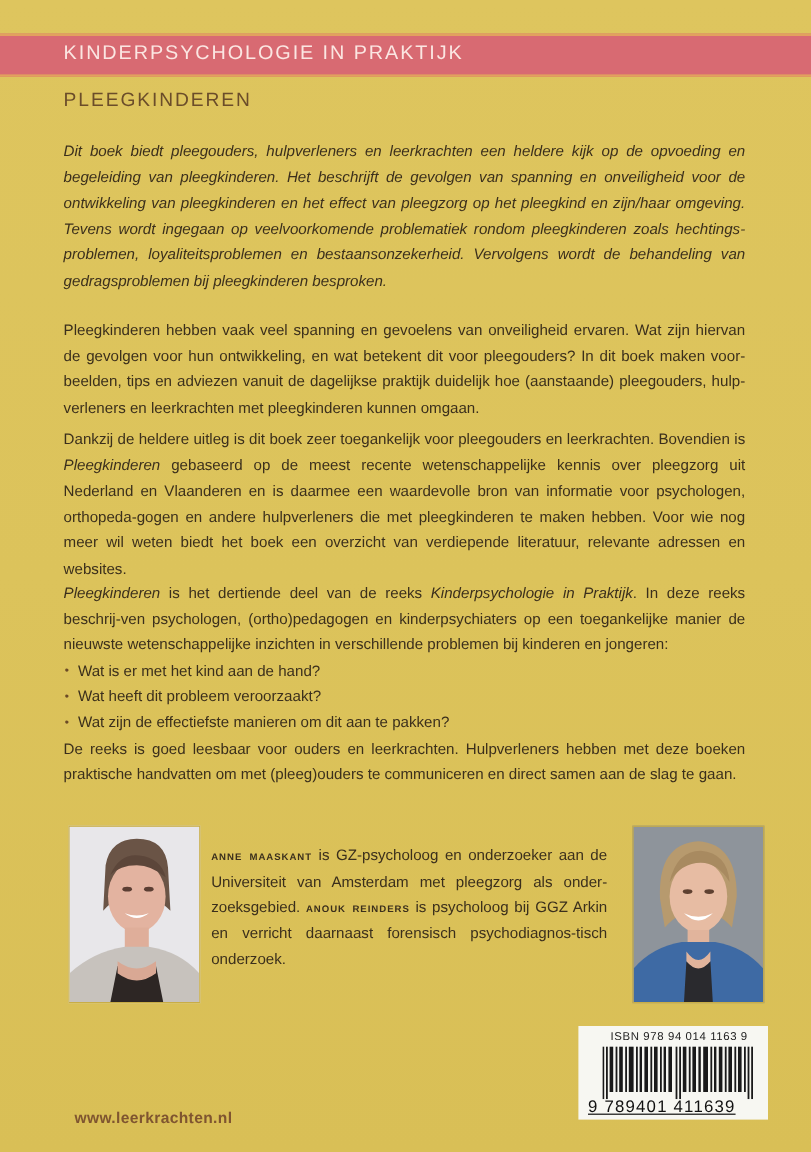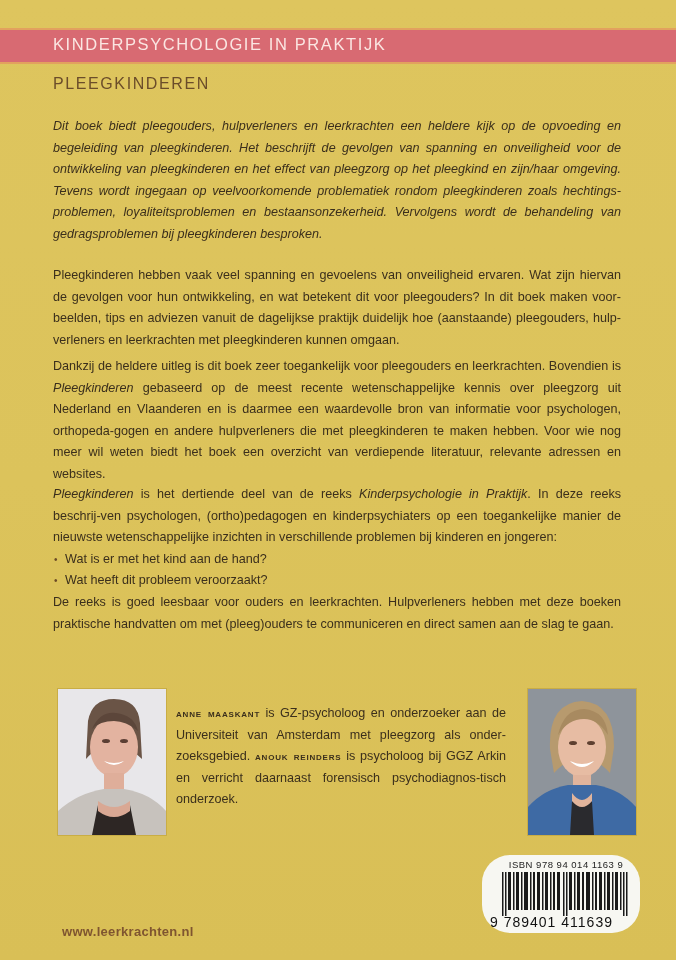--- a/index.html
+++ b/index.html
@@ -56,30 +56,31 @@
   .authors {
     position: absolute; left: 176px; top: 703px; width: 330px;
     font-size: 12.6px; line-height: 21.6px; color: #3b2f1c; text-align: justify;
   }
   .authors .name {
     font-variant: small-caps; text-transform: lowercase; font-weight: bold;
     letter-spacing: 0.8px; font-size: 12px;
   }
   .barcode {
     position: absolute; left: 482px; top: 855px; width: 158px; height: 78px;
-    background: #f7f7f2; box-sizing: border-box; padding: 4px 8px 0 8px; border-radius: 28px;
+    background: #f7f7f2; box-sizing: border-box; padding: 4px 8px 0 8px;
   }
   .isbn-text {
     font-size: 9.5px; letter-spacing: 0.5px; color: #222; text-align: center;
     font-family: "Liberation Sans", sans-serif; margin-left: 10px;
   }
   .bars { display: block; margin: 2px 0 0 12px; }
   .ean-text {
     font-size: 14px; letter-spacing: 1px; color: #111; margin-top: -2px;
     font-family: "Liberation Sans", sans-serif;
+    text-decoration: underline;
   }
   .website {
     position: absolute; left: 62px; top: 924px;
     font-size: 13px; font-weight: bold; color: #7f5530; letter-spacing: 0.3px;
   }
 </style>
 </head>
 <body>
 
 <div class="cover">
@@ -102,20 +103,21 @@
     </p>
   </div>
 
   <div class="text-block reeks">
     <p>
       <em>Pleegkinderen</em><span> is het dertiende deel van de reeks </span><em>Kinderpsychologie in Praktijk</em><span>. In deze reeks beschrij-ven psychologen, (ortho)pedagogen en kinderpsychiaters op een toegankelijke manier de nieuwste wetenschappelijke inzichten in verschillende problemen bij kinderen en jongeren:</span>
     </p>
     <ul>
       <li>Wat is er met het kind aan de hand?</li>
       <li>Wat heeft dit probleem veroorzaakt?</li>
+      <li>Wat zijn de effectiefste manieren om dit aan te pakken?</li>
     </ul>
     <p>De reeks is goed leesbaar voor ouders en leerkrachten. Hulpverleners hebben met deze boeken praktische handvatten om met (pleeg)ouders te communiceren en direct samen aan de slag te gaan.</p>
   </div>
 
   <div class="photo photo-1">
     <svg width="108" height="146" viewBox="0 0 108 146">
       <rect width="108" height="146" fill="#e8e7ea"></rect>
       <path d="M30 32 Q34 10 56 10 Q80 10 82 34 L84 70 Q70 56 56 56 Q40 56 28 70 Z" fill="#6a5446"></path>
       <ellipse cx="56" cy="58" rx="24" ry="30" fill="#e3b3a0"></ellipse>
       <path d="M34 40 Q42 22 58 24 Q76 26 80 42 Q68 32 56 32 Q42 32 34 40 Z" fill="#5c463a"></path>

